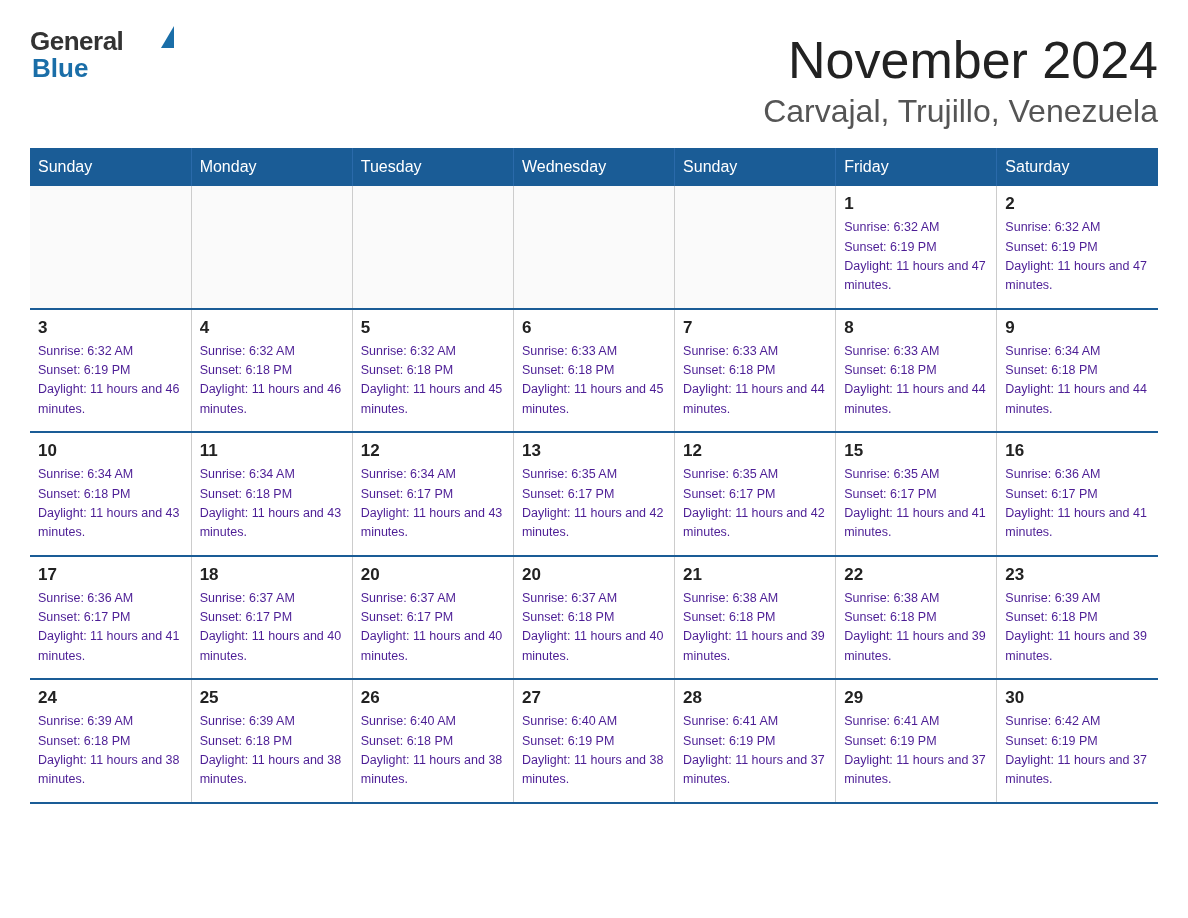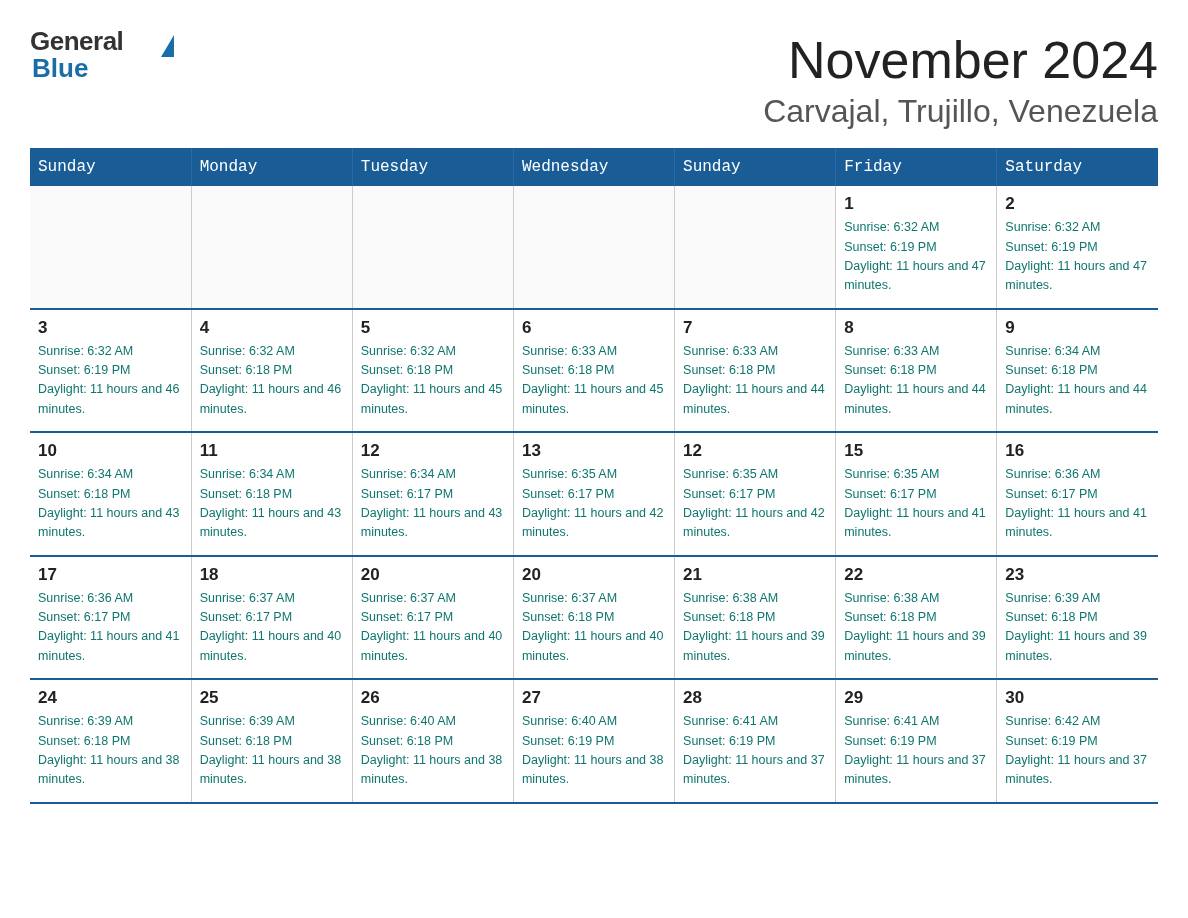--- a/index.html
+++ b/index.html
@@ -18,21 +18,21 @@
       margin-bottom: 18px;
     }
     .logo {
       display: flex;
       flex-direction: column;
       align-items: flex-start;
       margin-top: 6px;
     }
     .logo-top {
       display: flex;
-      align-items: flex-end;
+      align-items: flex-start;
       gap: 36px;
     }
     .logo-general {
       font-size: 26px;
       font-weight: bold;
       color: #333;
       letter-spacing: -0.5px;
     }
     .logo-triangle {
       width: 0;
@@ -66,21 +66,20 @@
       color: #555;
       margin-top: 4px;
     }
     .calendar {
       width: 100%;
       border-collapse: collapse;
       table-layout: fixed;
     }
     .calendar thead tr {
       background-color: #1a5c96;
-      font-family: Liberation Mono, monospace;
     }
     .calendar thead th {
       color: #fff;
       font-size: 16px;
       font-weight: normal;
       padding: 10px 8px;
       text-align: left;
       border-right: 1px solid #2a6aaa;
     }
     .calendar thead th:last-child {
@@ -105,21 +104,21 @@
     .day-number {
       font-size: 17px;
       font-weight: bold;
       color: #222;
       display: block;
       margin-bottom: 4px;
     }
     .day-info {
       font-size: 12.5px;
       line-height: 1.55;
-      color: #0f766e;
+      color: #4c1d95;
     }
     .empty-cell {
       background: #fafafa;
     }
   </style>
 </head>
 <body>
 
 <div class="header-row">
   <div class="logo">

